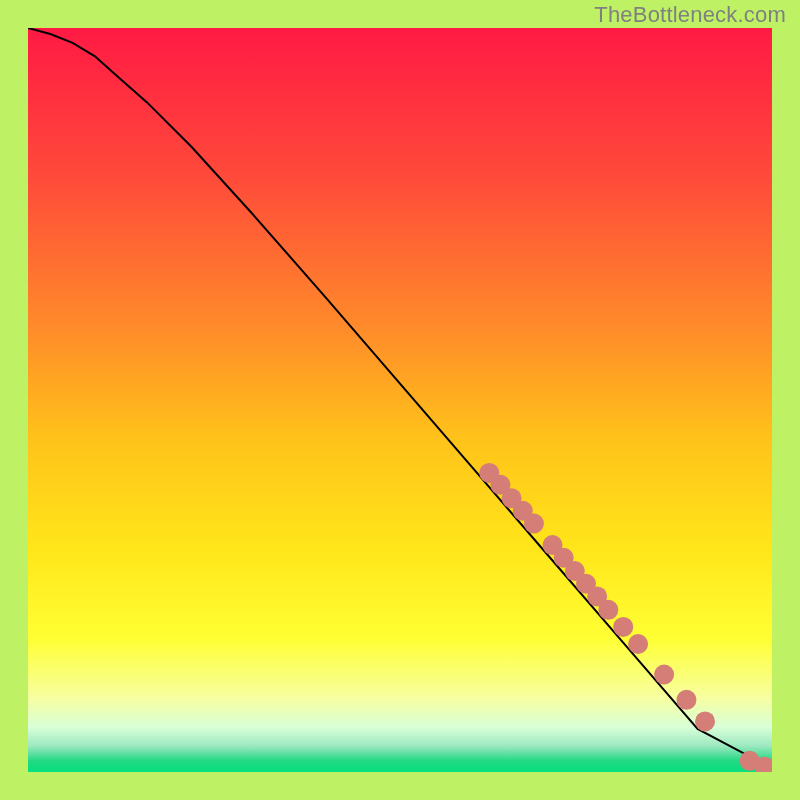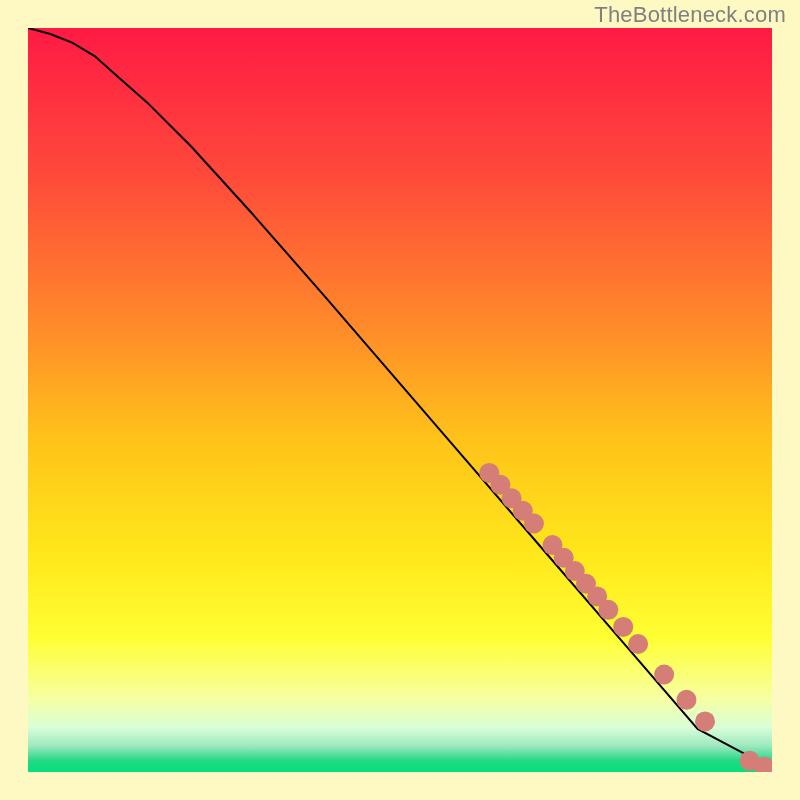--- a/index.html
+++ b/index.html
@@ -7,21 +7,21 @@
     padding: 0;
     width: 800px;
     height: 800px;
     background: #000;
     overflow: hidden;
   }
   .frame {
     position: relative;
     width: 800px;
     height: 800px;
-    background: #fef9c3;
+    background: #bef264;
   }
   .attribution {
     position: absolute;
     top: 2px;
     right: 14px;
     color: #808080;
     font-family: Arial, Helvetica, sans-serif;
     font-size: 22px;
     letter-spacing: 0.2px;
   }

